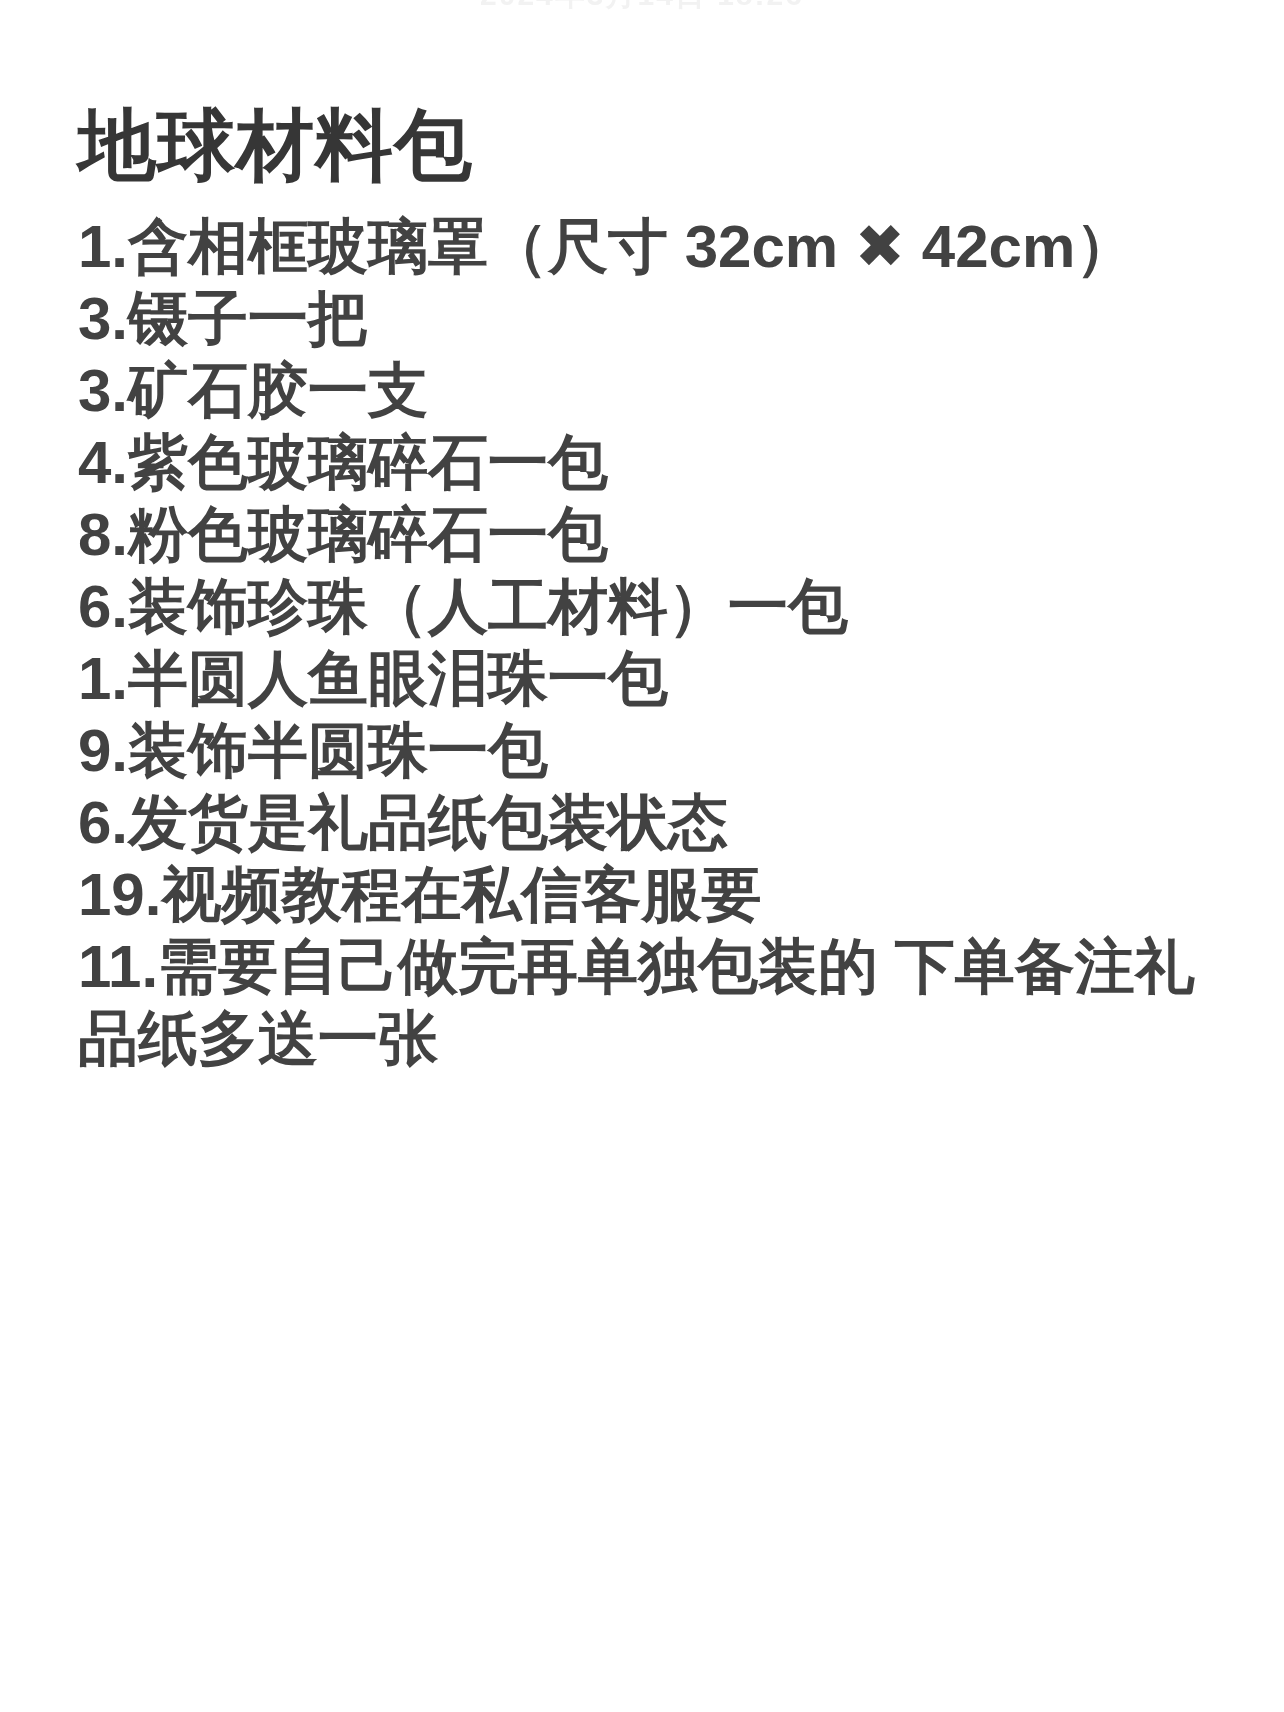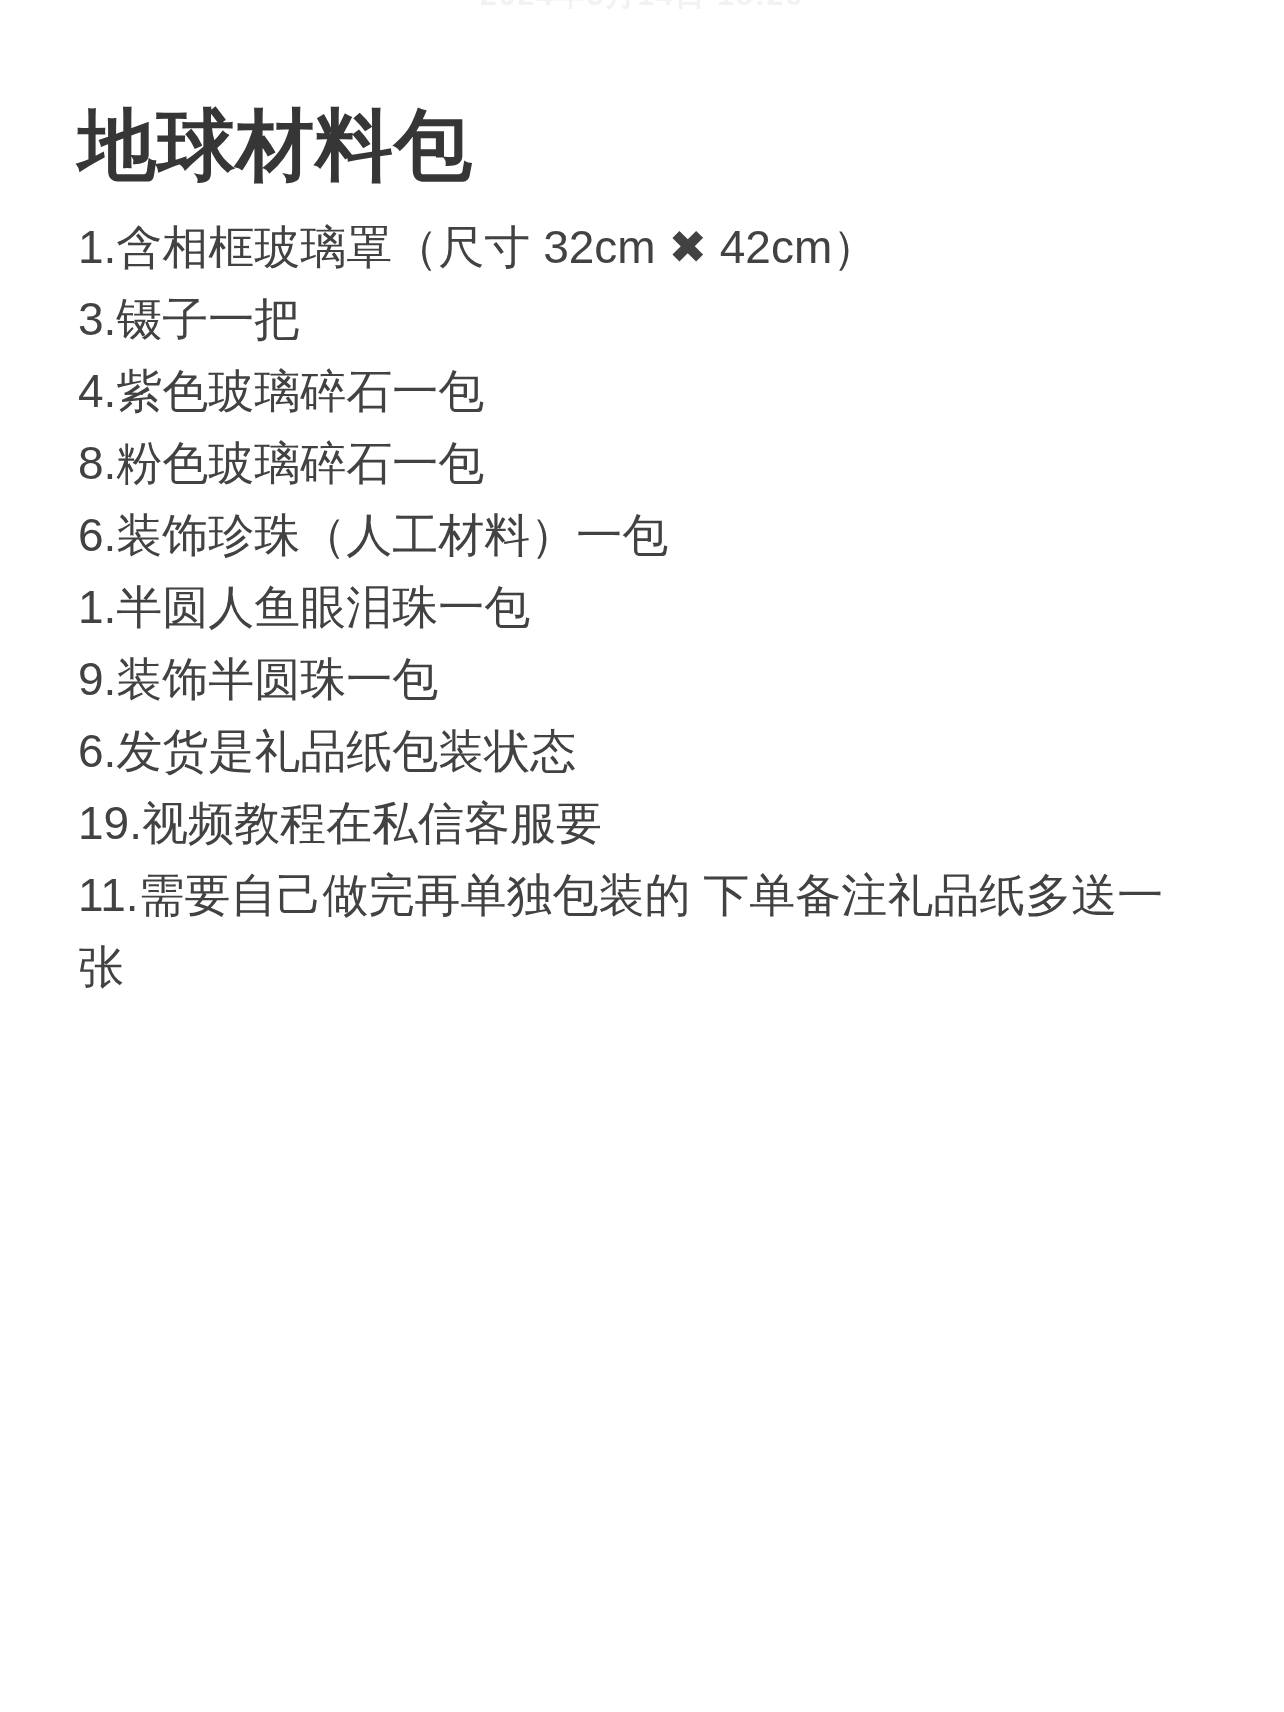--- a/index.html
+++ b/index.html
@@ -48,41 +48,42 @@
     line-height: 90px;
     font-weight: 800;
     color: #363636;
     letter-spacing: 1px;
   }
   .list {
     width: 1126px;
     color: #424242;
   }
   .list .li {
-    font-size: 46px;
+    font-size: 60px;
     line-height: 72px;
-    font-weight: 400;
+    font-weight: 700;
     word-break: break-word;
     white-space: normal;
   }
 </style>
 </head>
 <body>
 
 <div class="page">
 
   <div class="timestamp">2024年3月14日 18:26</div>
 
   <div class="content">
 
     <h1 class="title">地球材料包</h1>
 
     <div class="list">
       <div class="li">1.含相框玻璃罩（尺寸 32cm ✖ 42cm）</div>
       <div class="li">3.镊子一把</div>
+      <div class="li">3.矿石胶一支</div>
       <div class="li">4.紫色玻璃碎石一包</div>
       <div class="li">8.粉色玻璃碎石一包</div>
       <div class="li">6.装饰珍珠（人工材料）一包</div>
       <div class="li">1.半圆人鱼眼泪珠一包</div>
       <div class="li">9.装饰半圆珠一包</div>
       <div class="li">6.发货是礼品纸包装状态</div>
       <div class="li">19.视频教程在私信客服要</div>
       <div class="li">11.需要自己做完再单独包装的 下单备注礼品纸多送一张</div>
     </div>
 

